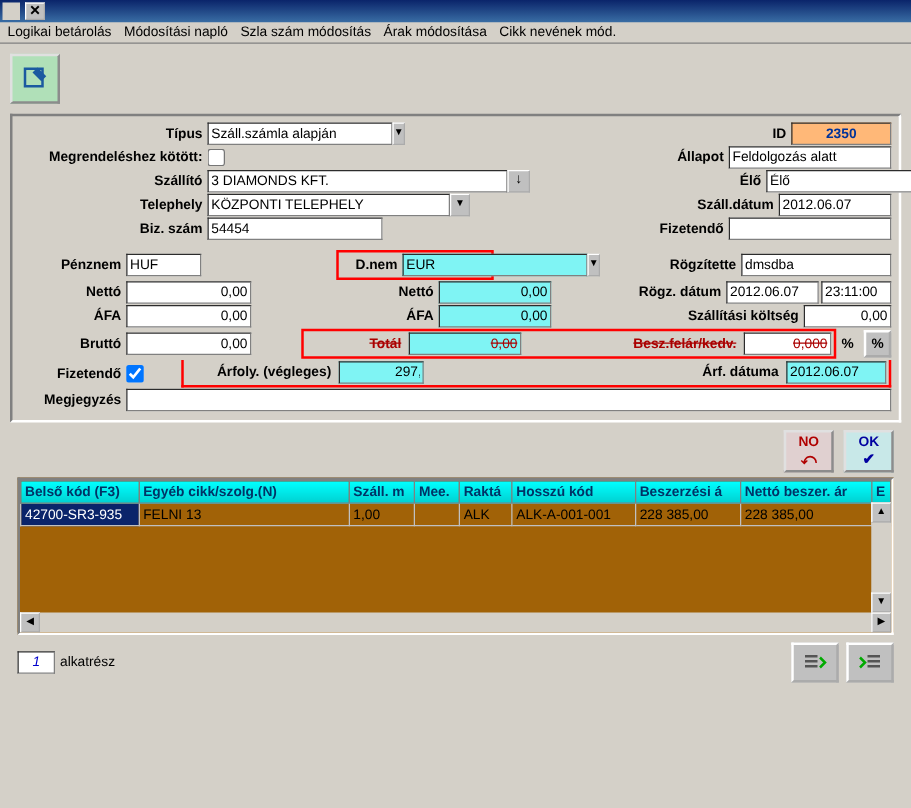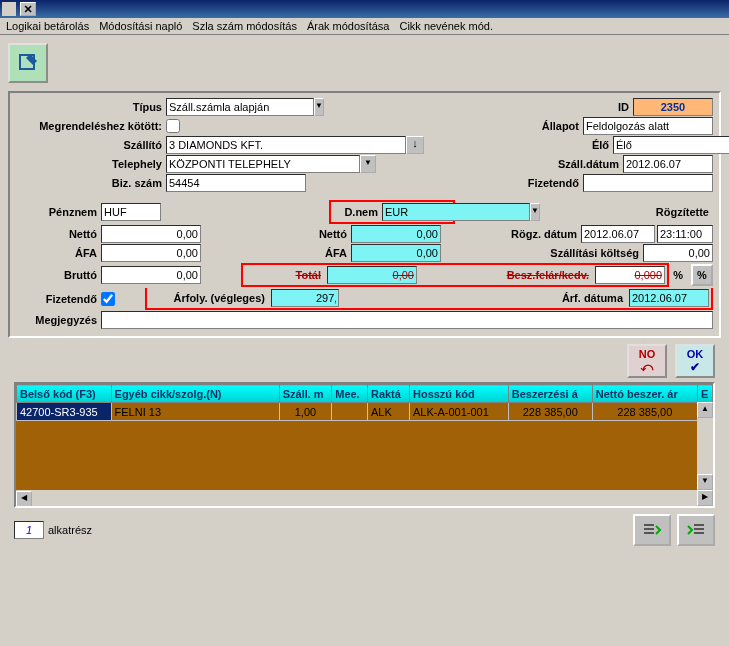--- a/index.html
+++ b/index.html
@@ -34,21 +34,21 @@
 .strike { text-decoration: line-through; color: #a00; }
 .action-row { display: flex; justify-content: flex-end; gap: 8px; margin: 6px 6px 4px 0; }
 .no-btn, .ok-btn { width: 40px; height: 34px; border: 2px outset #e0e0e0; display: flex; flex-direction: column; align-items: center; justify-content: center; cursor: pointer; font-weight: bold; font-size: 10px; }
 .no-btn { background: #e0d0d0; color: #b00000; }
 .ok-btn { background: #c8e8e8; color: #0000a0; }
 .table-wrap { border: 2px solid #808080; border-right-color: #fff; border-bottom-color: #fff; margin: 2px 6px; background: #a16207; height: 126px; overflow: hidden; position: relative; }
 .tbl { width: 100%; border-collapse: collapse; }
 .tbl th { background: #00ffff; background: linear-gradient(#00ffff, #00d0d0); color: #003366; font-weight: bold; text-align: left; padding: 2px 3px; border: 1px solid #808080; font-size: 11px; height: 18px; }
 .tbl td { padding: 2px 3px; border: 1px solid #c0c0c0; height: 18px; white-space: nowrap; }
 .tbl .sel { background: #0a246a; color: white; }
-.tbl .rnum { text-align: center; }
+.tbl .rnum { text-align: left; }
 .sbar { position: absolute; right: 0; top: 18px; width: 16px; bottom: 16px; background: #d4d0c8; }
 .sbar-h { position: absolute; left: 0; right: 0; bottom: 0; height: 16px; background: #d4d0c8; }
 .sbtn { width: 16px; height: 16px; background: #c0c0c0; border: 1px outset #fff; font-size: 8px; text-align: center; line-height: 12px; }
 .footer { display: flex; align-items: center; justify-content: space-between; margin: 6px 6px 0 6px; }
 .footer-left { display: flex; align-items: center; gap: 4px; }
 .footer-input { width: 30px; height: 18px; border: 1px inset #808080; background: white; color: #0000cc; font-style: italic; text-align: center; }
 .footer-btns { display: flex; gap: 6px; }
 .fbtn { width: 38px; height: 32px; background: #c0c0c0; border: 2px outset #fff; cursor: pointer; display: flex; align-items: center; justify-content: center; }
 </style>
 </head>
@@ -137,20 +137,21 @@
       <span style="flex:1"></span>
       <span class="redbox" style="display:inline-flex;align-items:center">
         <span class="lbl-s" style="width:50px">D.nem</span>
         <div class="dropdown" style="width:70px">
           <input type="text" class="cyan" readonly="" value="EUR" style="">
           <span class="dd-btn">▼</span>
         </div>
       </span>
       <span style="flex:1"></span>
       <span class="lbl-s" style="width:90px">Rögzítette</span>
+      <input type="text" style="width: 120px;" readonly="" value="dmsdba">
     </div>
 
     <div class="row">
       <span class="lbl" style="width:85px">Nettó</span>
       <input type="text" class="num" style="width: 100px;" value="0,00">
       <span style="width:60px"></span>
       <span class="lbl-s" style="width:90px">Nettó</span>
       <input type="text" class="num cyan" style="width: 90px;" value="0,00">
       <span style="flex:1"></span>
       <span class="lbl-s" style="width:100px">Rögz. dátum</span>

